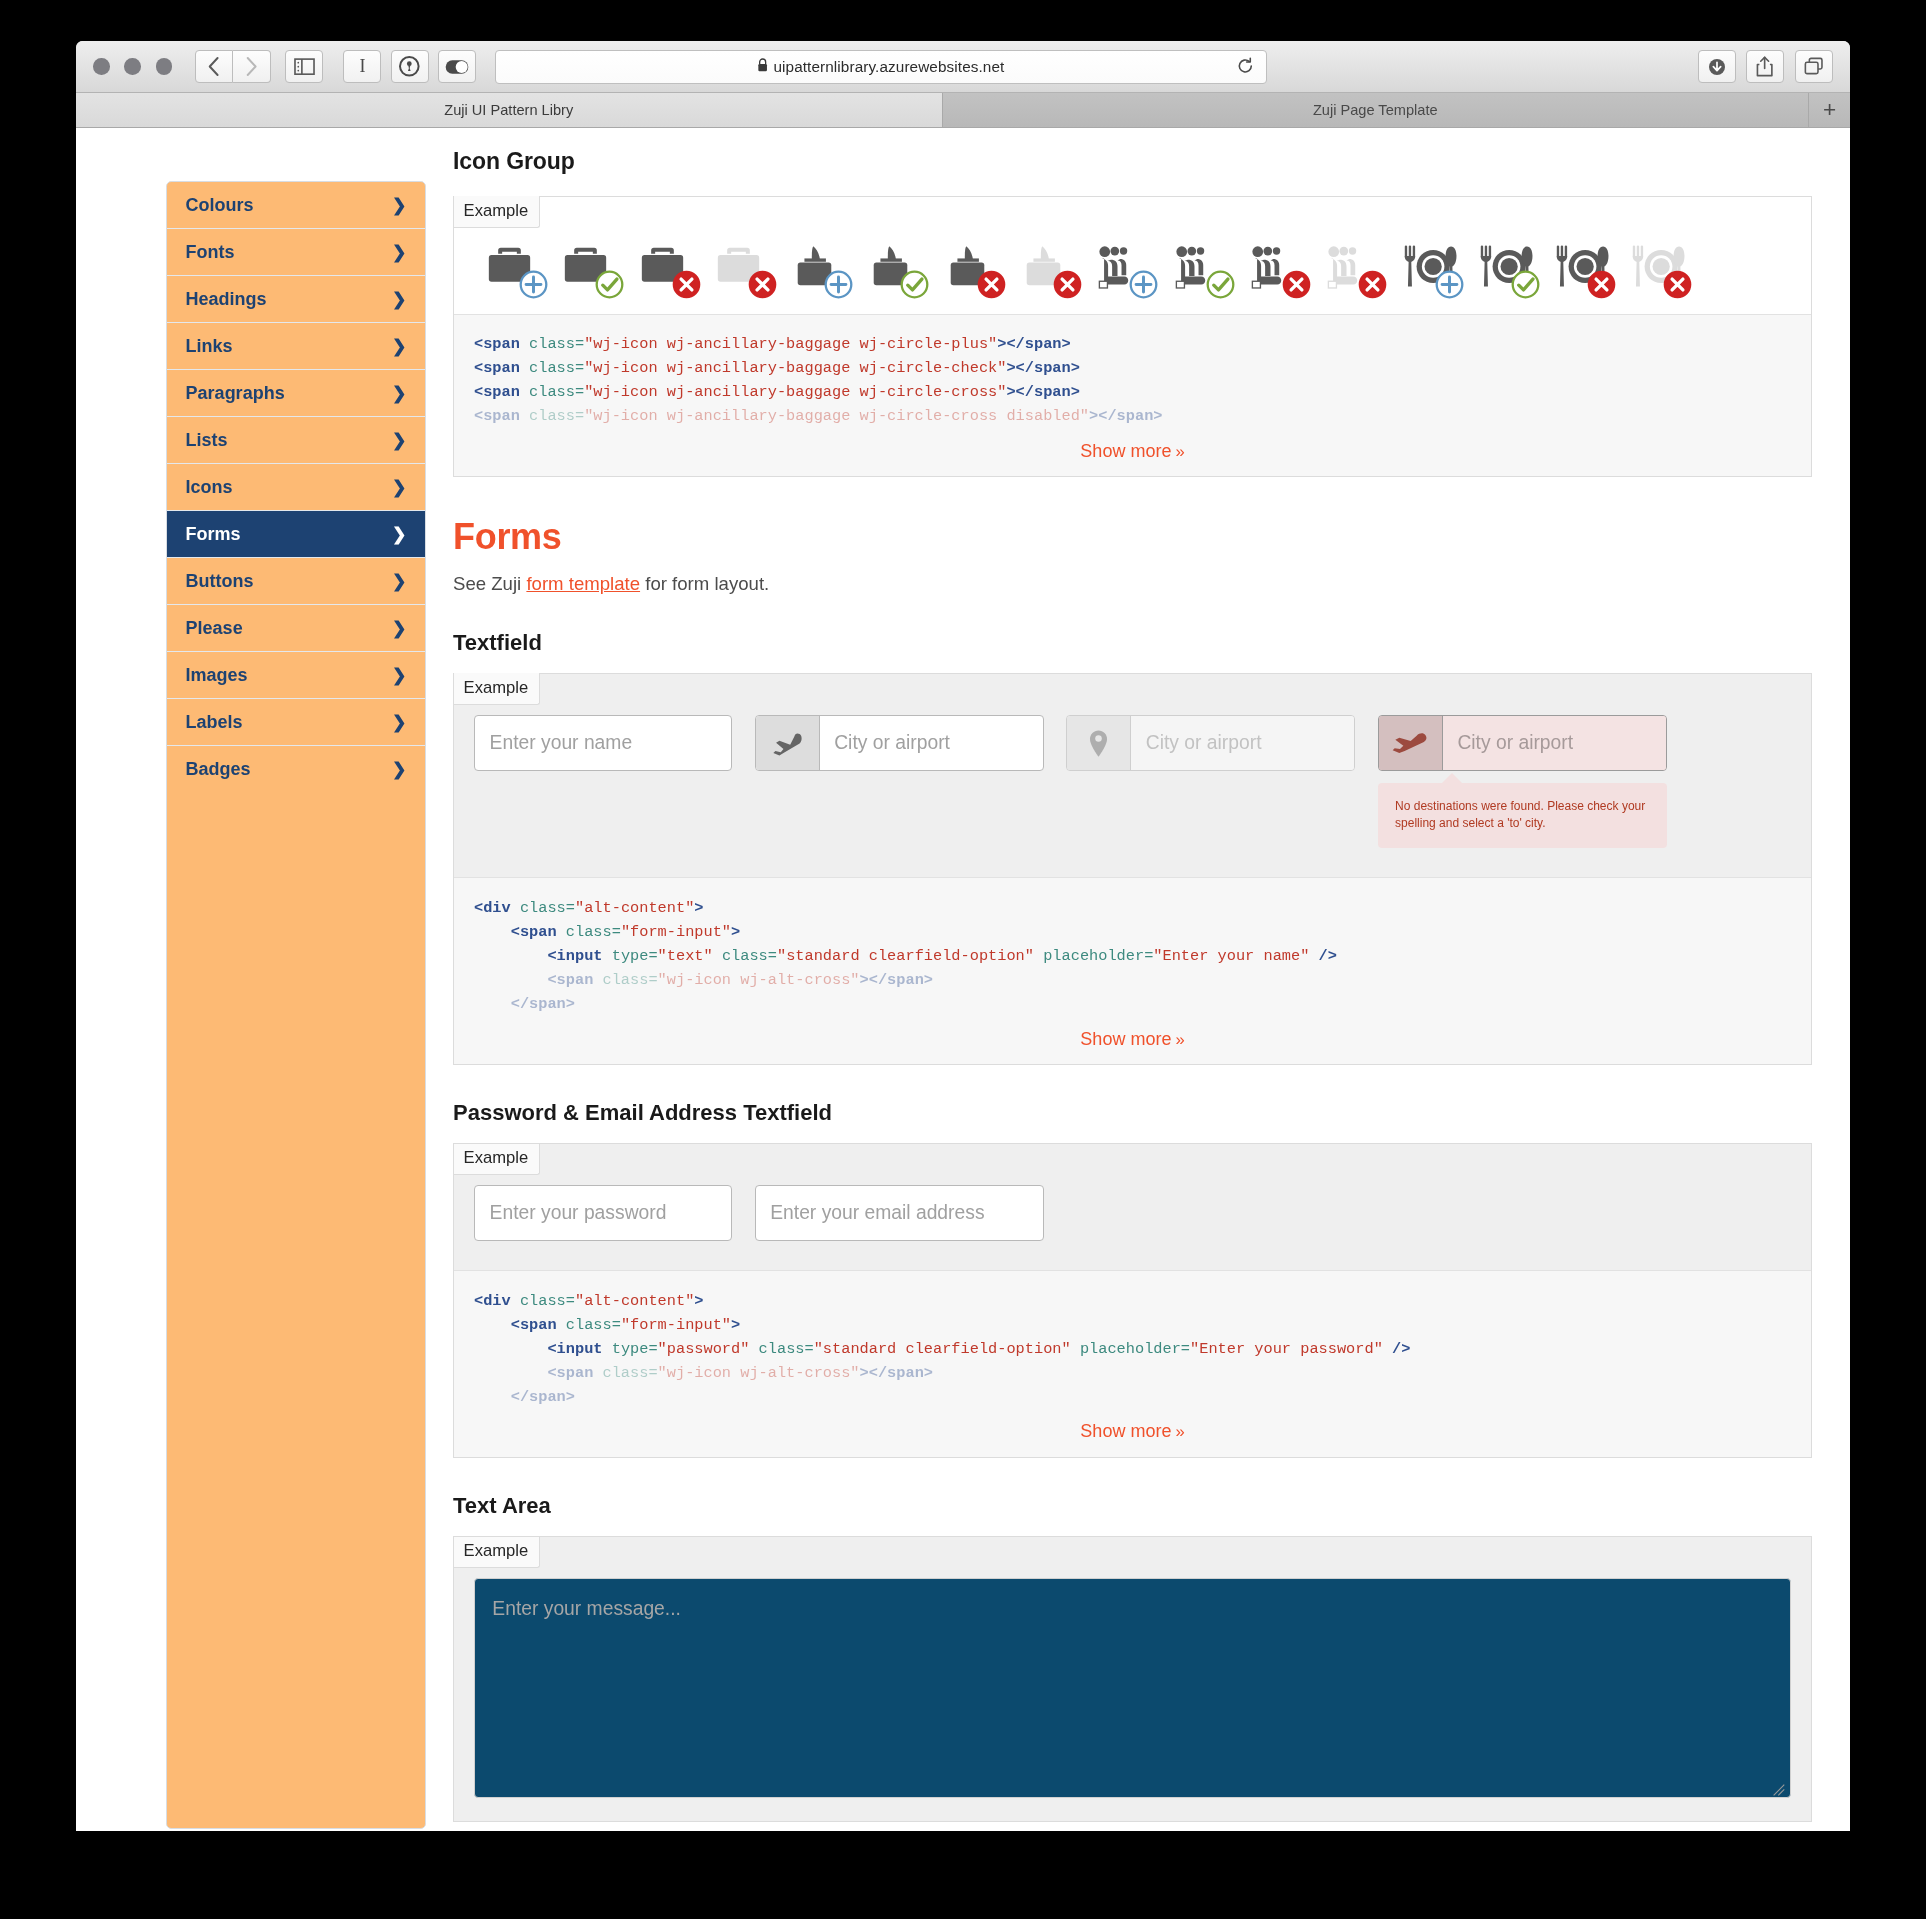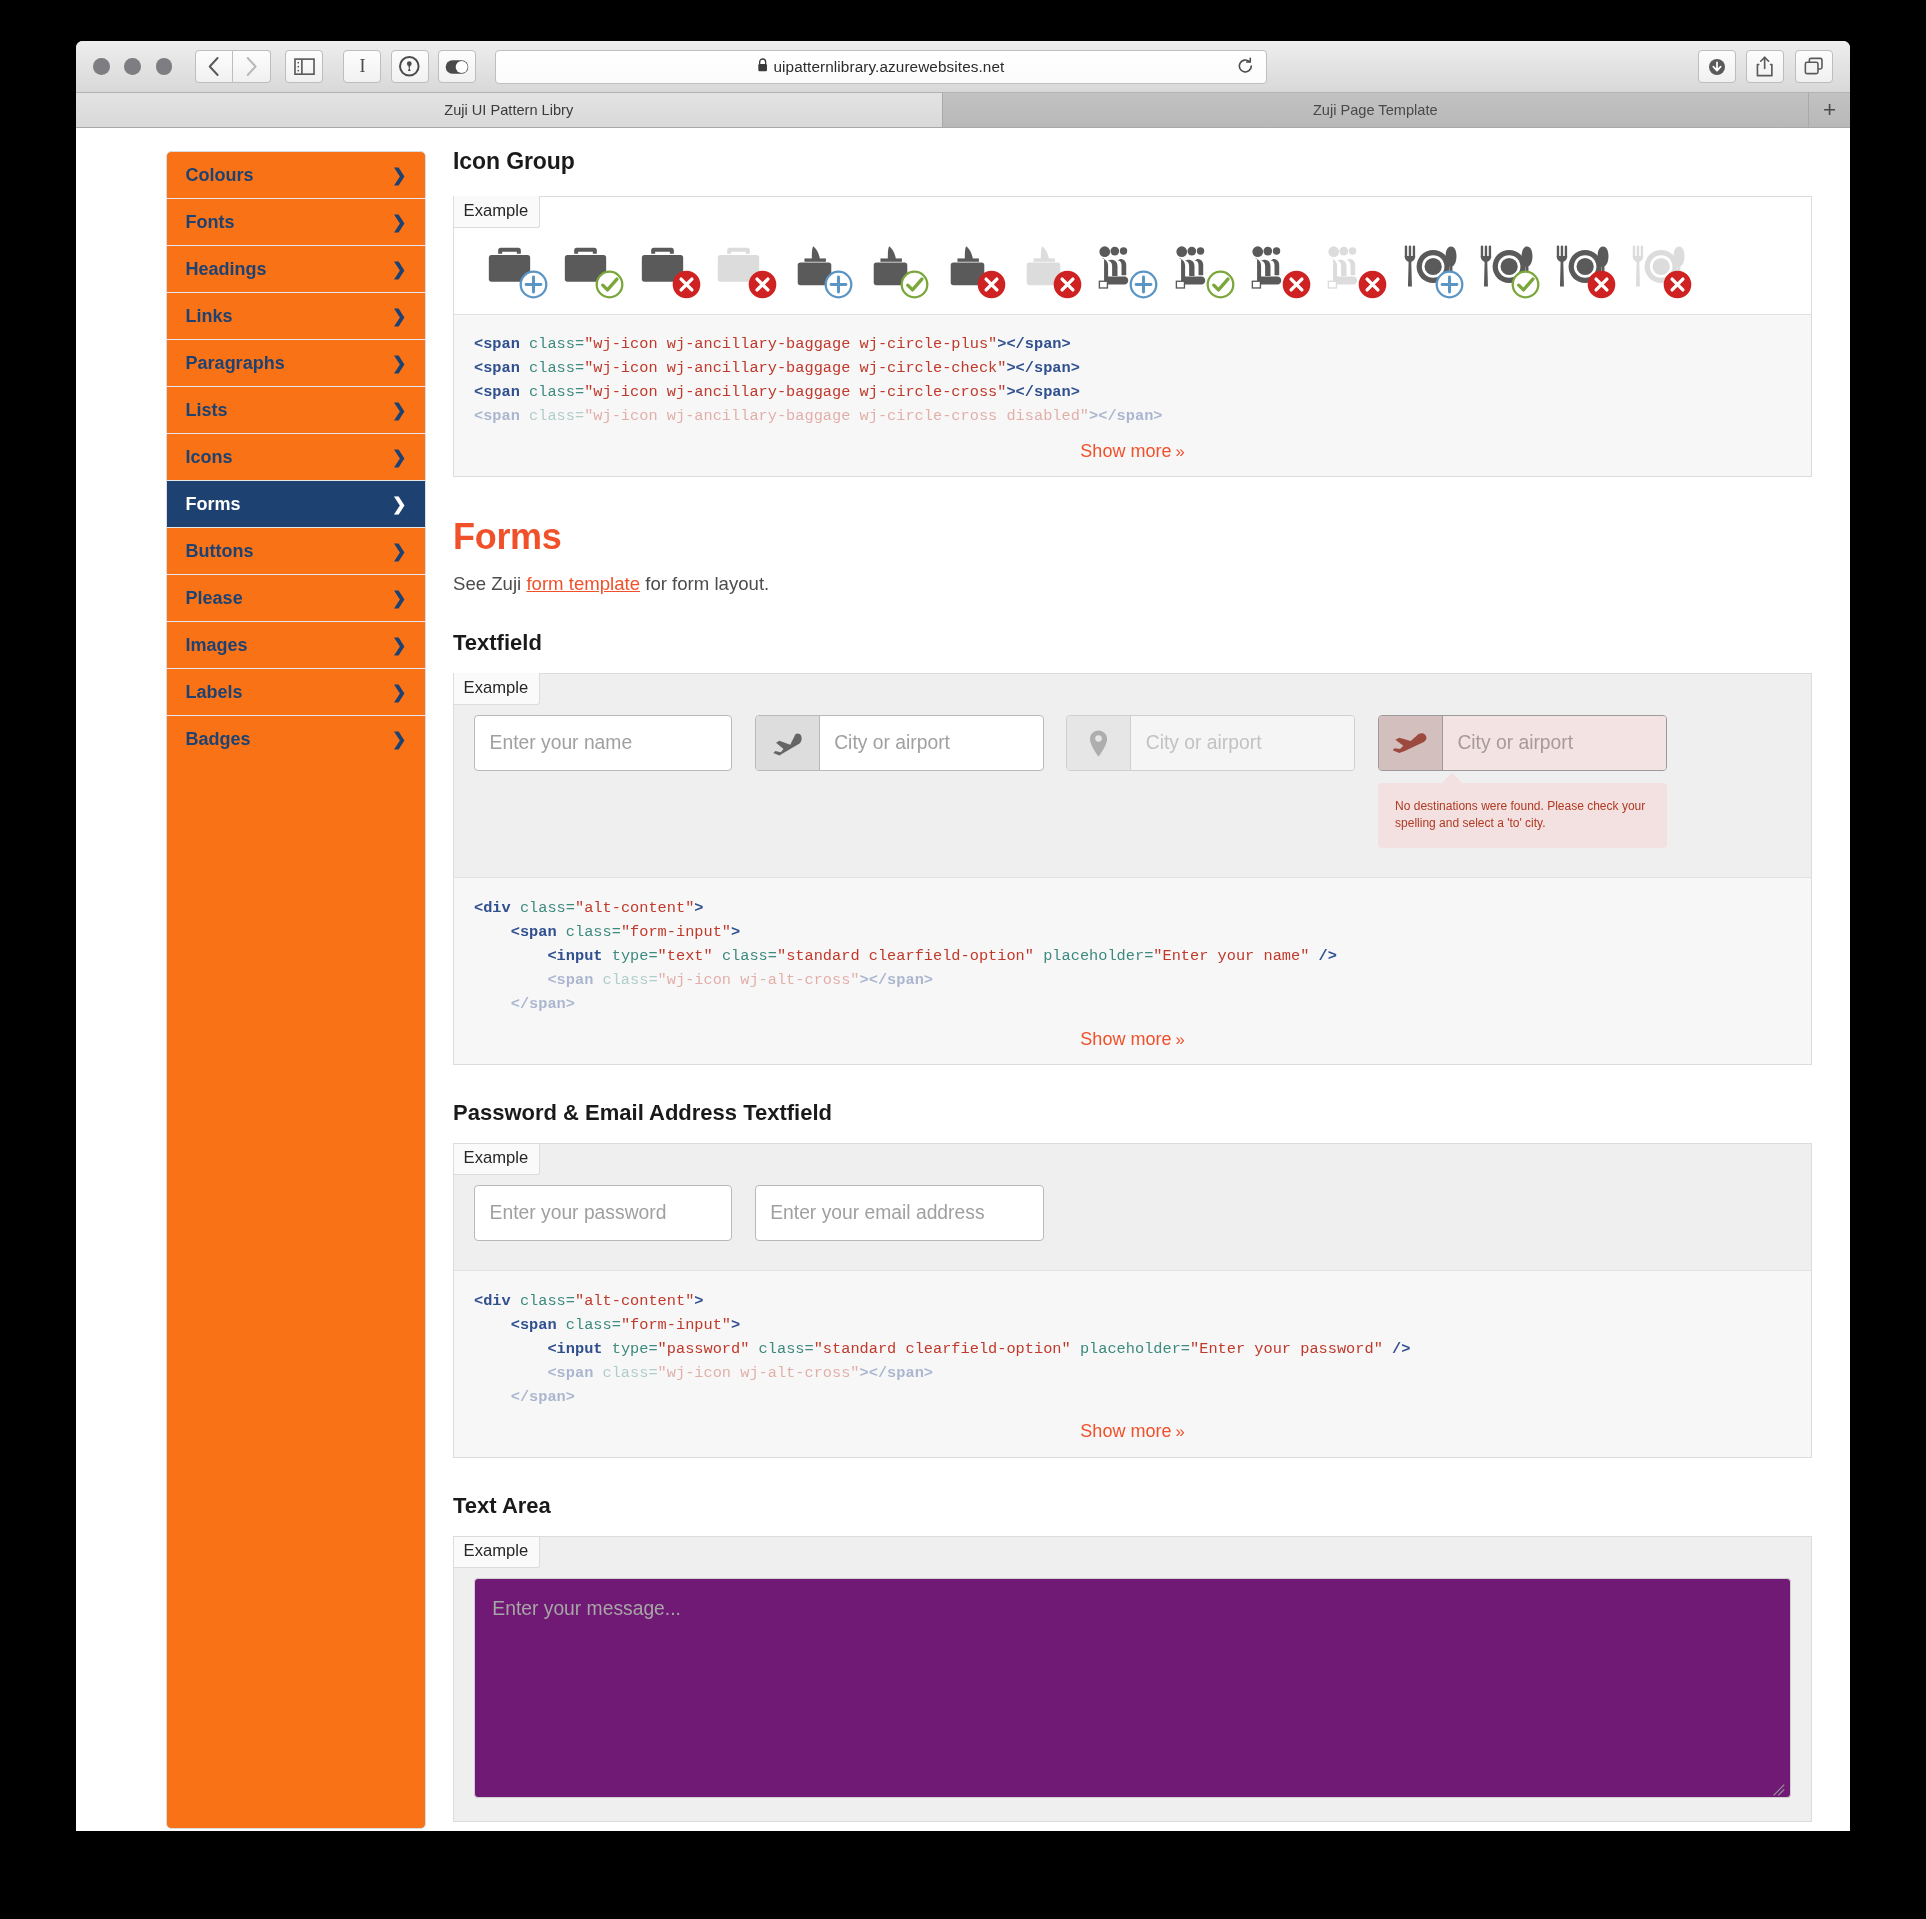--- a/index.html
+++ b/index.html
@@ -112,22 +112,22 @@
     overflow: hidden;
   }
   .page-inner { display: flex; padding-left: 90px; }
 
   
   .sidebar {
     width: 260px; flex: 0 0 260px;
     border: 0.7px solid #d8dde3;
     border-radius: 5.3px;
     overflow: hidden;
-    background: #f97316;
-    margin-top: 3px;
+    background: #fdba74;
+    margin-top: 33px;
   }
   .nav-item {
     height: 47px;
     display: flex; align-items: center; justify-content: space-between;
     padding: 0 18.6px 0 18.6px;
     border-bottom: 0.7px solid #e4e8ec;
     color: #1d4272;
     font-size: 18px;
     font-weight: 600;
   }
@@ -255,21 +255,21 @@
     border-left: 10.6px solid transparent;
     border-right: 10.6px solid transparent;
     border-bottom: 10.6px solid #f3e0e0;
   }
 
   .ta {
     width: 100%;
     height: 220px;
     border: 0.7px solid #d0d0d0;
     border-radius: 4px;
-    background: #701a75;
+    background: #0c4a6e;
     padding: 18.6px 17.3px;
     font-size: 19.3px;
     color: #a6a6a6;
     position: relative;
   }
   .resize-grip {
     position: absolute; right: 4.7px; bottom: 3.3px;
     width: 14.6px; height: 14.6px;
     color: #9a9a9a;
   }

